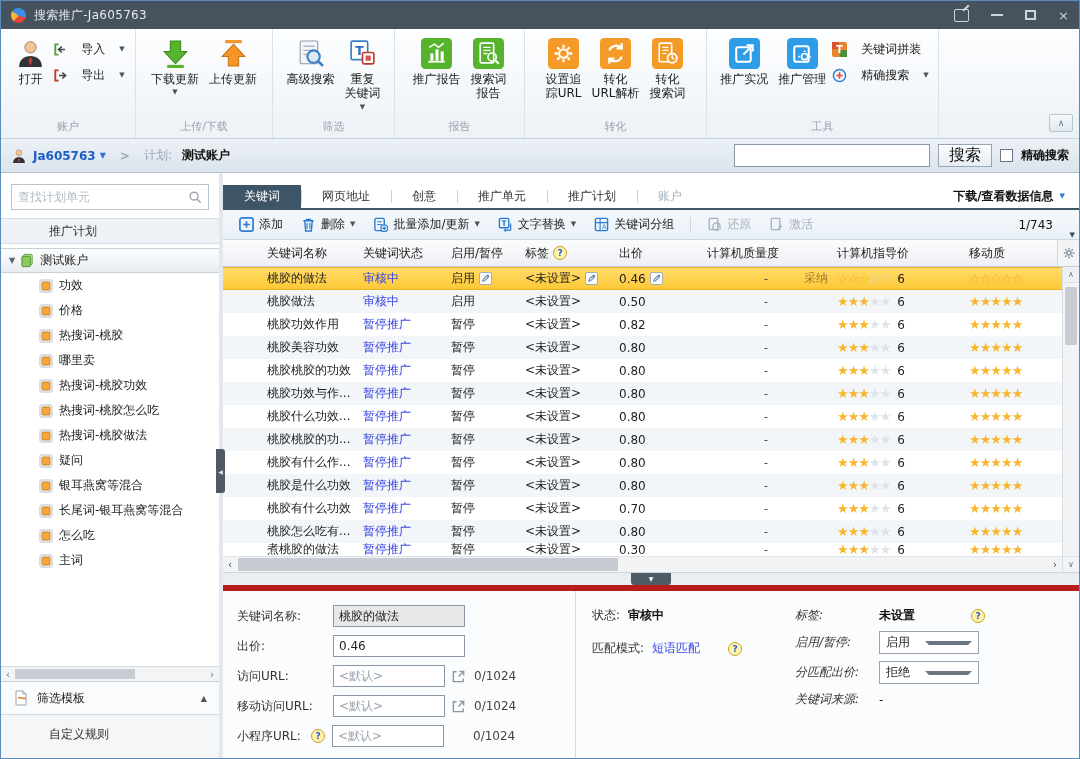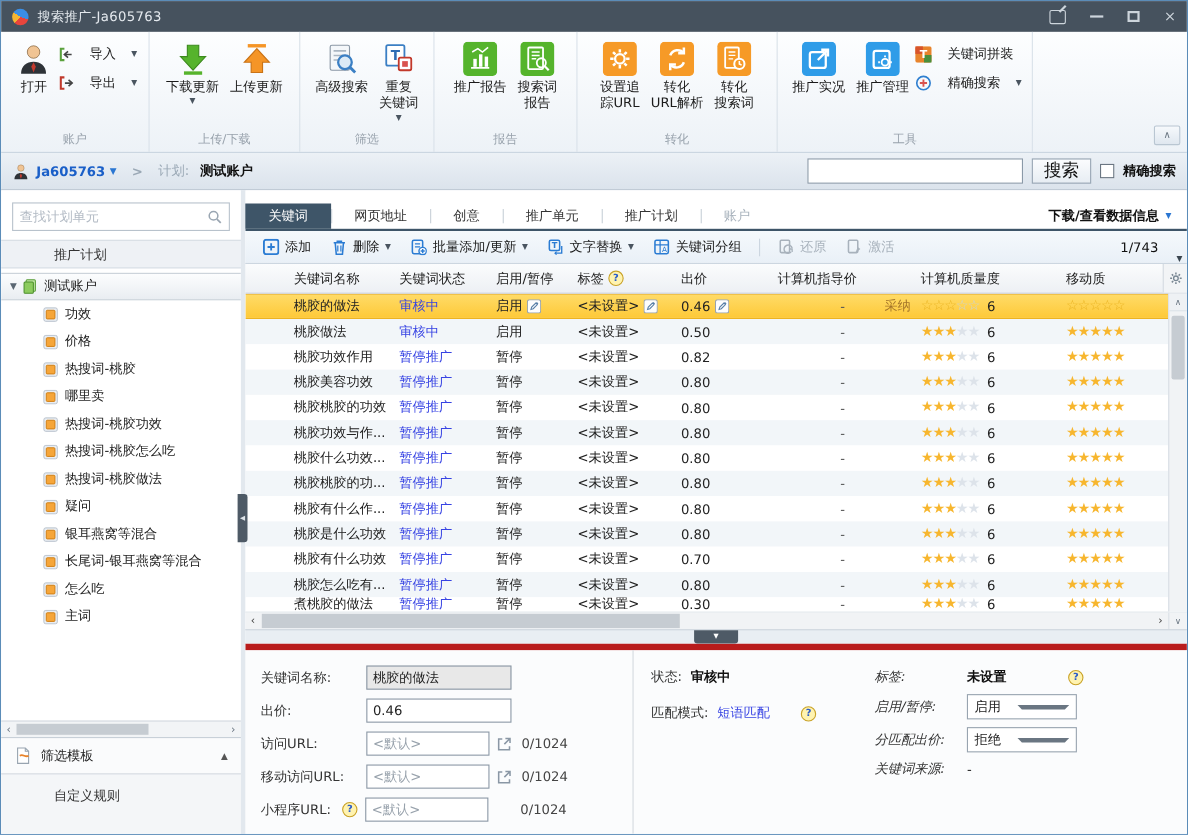--- a/index.html
+++ b/index.html
@@ -58,21 +58,21 @@
   .troot { height:25px; display:flex; align-items:center; gap:5px; padding-left:8px; background:linear-gradient(#fcfdfe,#e9edf1); border:1px solid #c8d0d8; border-left:none; border-right:none; }
   .exp { font-size:8px; color:#5a6672; }
   .titem { height:25px; display:flex; align-items:center; gap:6px; padding-left:38px; }
   .tlabel { color:#222; white-space:nowrap; }
   .side-hscroll { height:15px; background:#f2f4f6; border-top:1px solid #d4dae0; display:flex; align-items:center; flex:none; position:relative; }
   .shs-btn { width:14px; text-align:center; color:#6a7682; font-size:10px; line-height:13px; }
   .shs-thumb { position:absolute; left:14px; width:120px; top:2px; bottom:2px; background:#c6ccd2; }
   .shs-right { margin-left:auto; }
   .side-template { height:33px; background:#fafbfc; border-top:1px solid #c8d0d8; display:flex; align-items:center; padding:0 12px; gap:8px; flex:none; }
   .side-template .up { margin-left:auto; font-size:8px; color:#555; }
-  .side-rules { height:55px; background:#f4f6f8; border-top:1px solid #d4dae0; line-height:38px; padding-left:48px; color:#333; flex:none; }
+  .side-rules { height:44px; background:#f4f6f8; border-top:1px solid #d4dae0; line-height:38px; padding-left:48px; color:#333; flex:none; }
 
   
   .splitter { width:4px; background:#e2e8ee; position:relative; flex:none; }
   .split-tab { position:absolute; top:276px; left:-3px; width:9px; height:44px; background:#4e5a66; border-radius:0 3px 3px 0; color:#dfe5ea; font-size:6px; display:flex; align-items:center; justify-content:center; }
 
   
   .main { flex:1; display:flex; flex-direction:column; min-width:0; min-height:0; background:#fff; padding-top:12px; }
   .tabsrow { height:25px; display:flex; align-items:flex-end; border-bottom:2px solid #3e5568; flex:none; }
   .tabs-left { display:flex; height:23px; }
   .tab { padding:0 21px; line-height:23px; color:#333; position:relative; }
@@ -601,24 +601,24 @@
             <span>启用/暂停</span>
           </div>
         <div class="hc">
             <span>标签</span>
             <span class="qic">?</span>
           </div>
         <div class="hc">
             <span>出价</span>
           </div>
         <div class="hc">
+            <span>计算机质量度</span>
+          </div>
+        <div class="hc">
             <span>计算机指导价</span>
-          </div>
-        <div class="hc">
-            <span>计算机质量度</span>
           </div>
         <div class="hc">
             <span>移动质</span>
           </div>
         <div class="hc hc-gear">
           <svg width="14" height="14" viewBox="0 0 20 20">
               <circle cx="10" cy="10" r="3" fill="none" stroke="#7a8894" stroke-width="1.8"></circle>
               <path d="M10 2.5v2.5M10 15v2.5M2.5 10h2.5M15 10h2.5M4.7 4.7l1.8 1.8M13.5 13.5l1.8 1.8M15.3 4.7l-1.8 1.8M6.5 13.5l-1.8 1.8" stroke="#7a8894" stroke-width="2"></path>
             </svg>
         </div>

